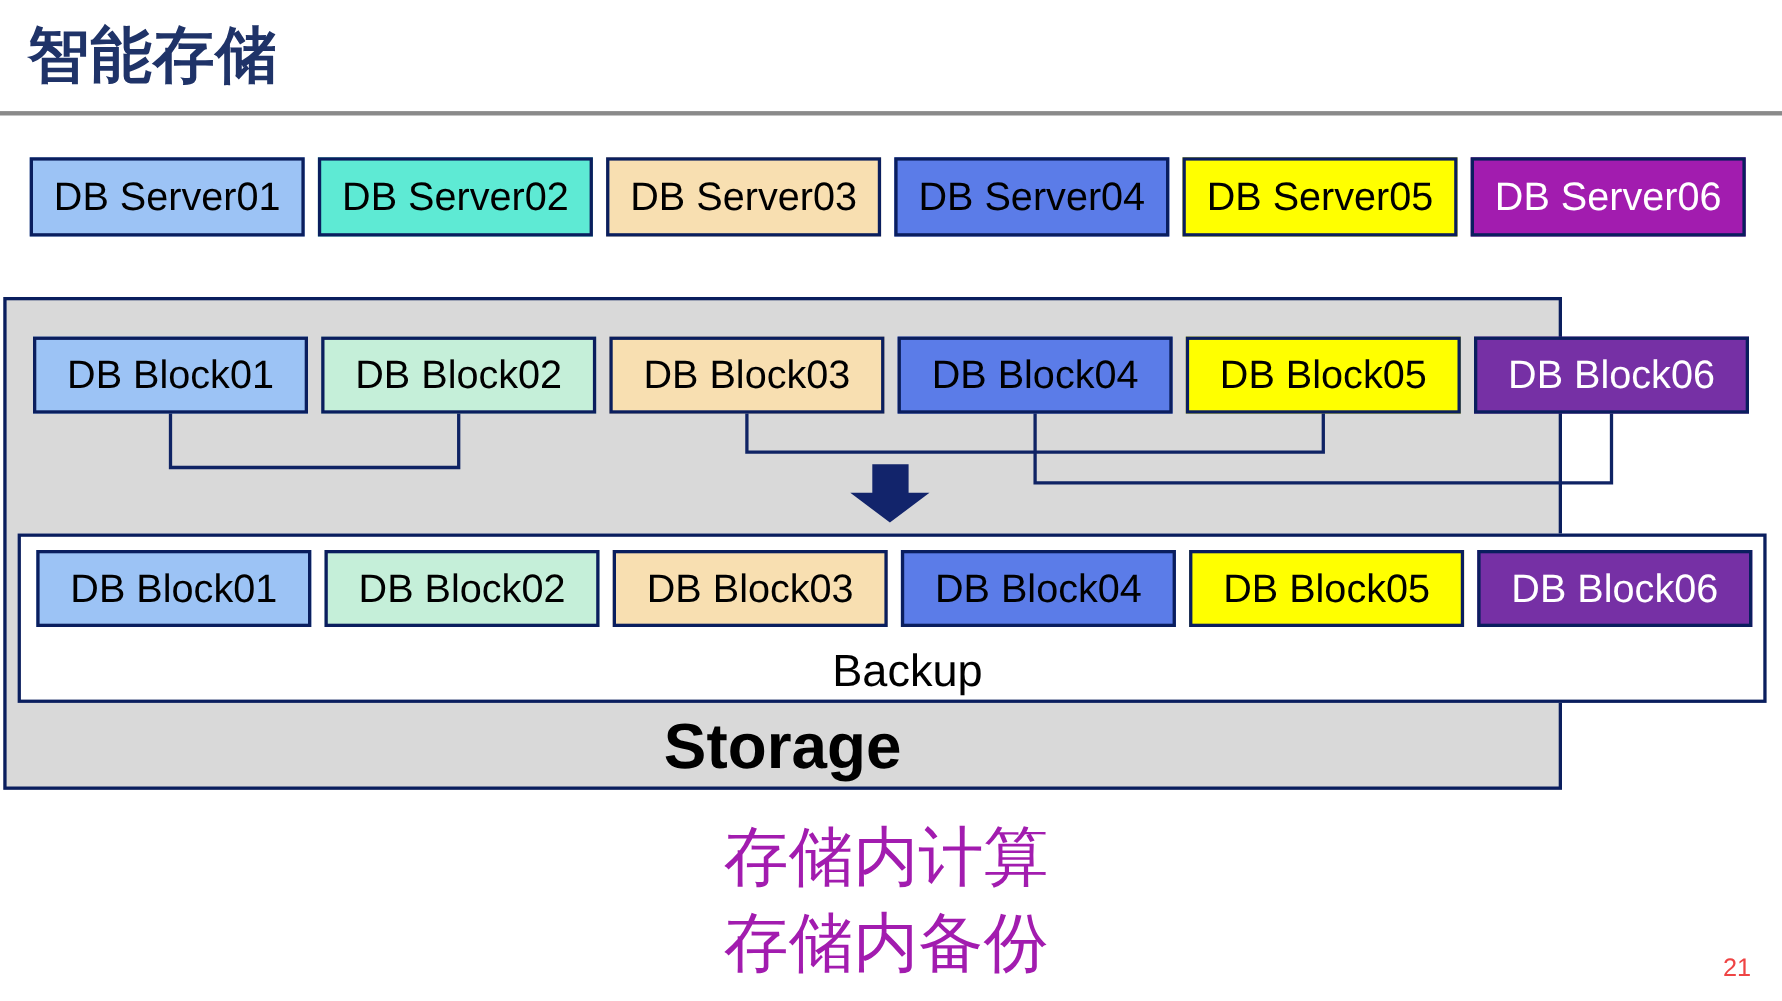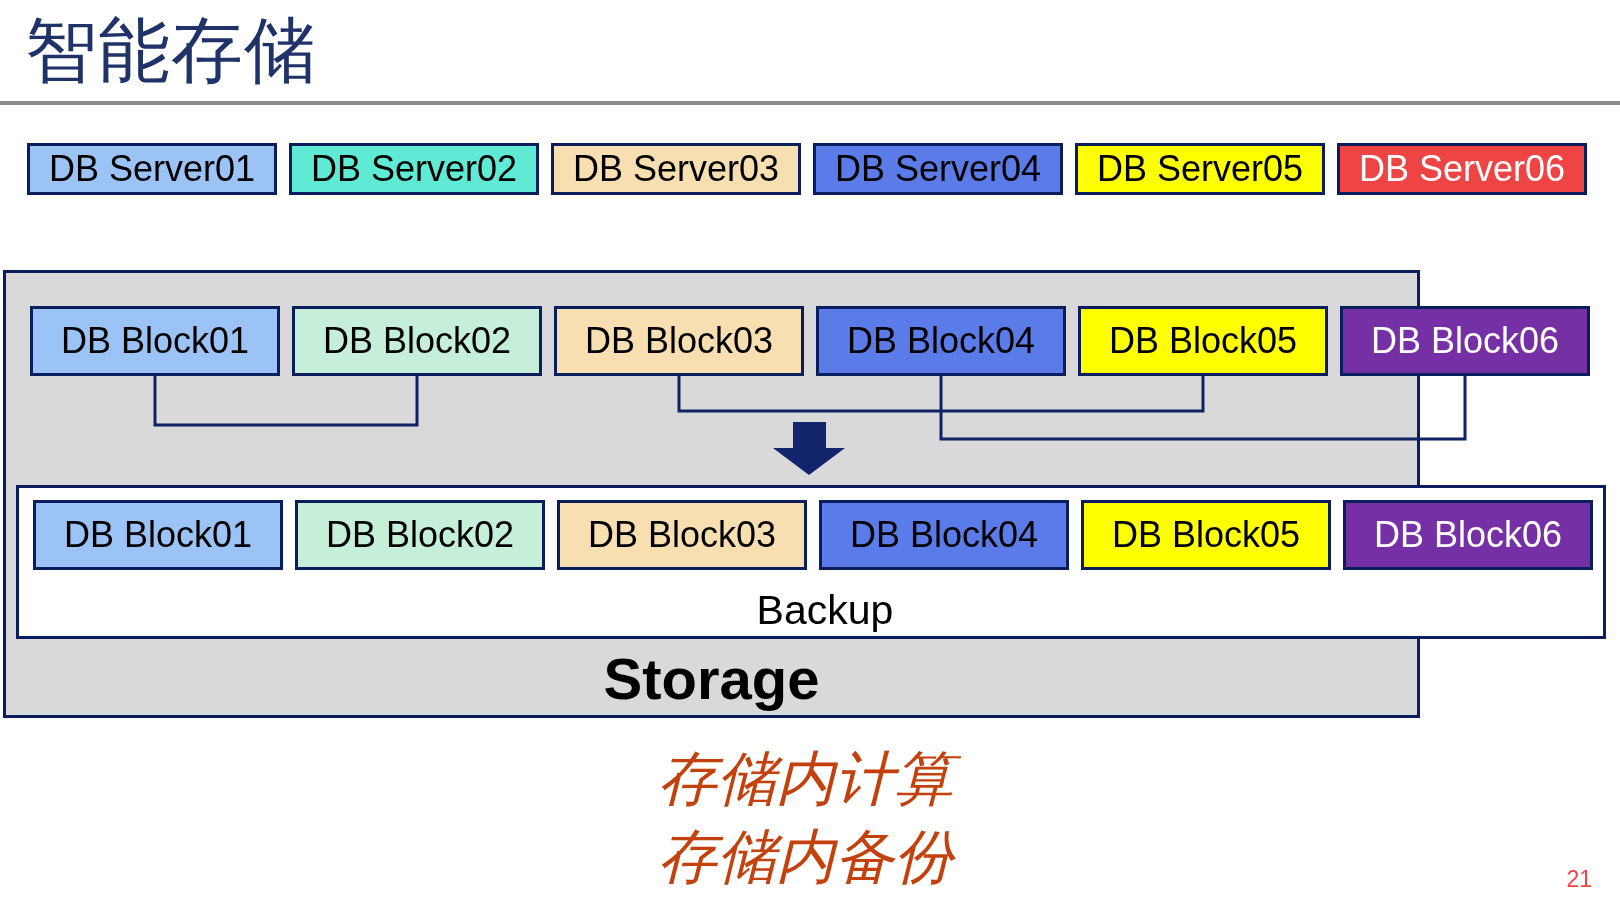--- a/index.html
+++ b/index.html
@@ -2,27 +2,27 @@
 <html><head>
 <meta charset="utf-8">
 <style>
   html,body{margin:0;padding:0;background:#ffffff;}
   .slide{
     position:relative;width:1620px;height:910px;background:#ffffff;overflow:hidden;
     font-family:"Liberation Sans","DejaVu Sans",sans-serif;color:#000;
   }
   .title{
     position:absolute;left:25px;top:0px;height:112px;line-height:100px;
-    font-size:72px;font-weight:normal;color:#1F3368;letter-spacing:1px;white-space:nowrap;
+    font-size:56px;font-weight:bold;color:#1F3368;letter-spacing:1px;white-space:nowrap;
   }
   .rule{position:absolute;left:0;top:101px;width:1620px;height:4px;background:#8A8A8A;}
   .row{position:absolute;display:flex;gap:12px;}
   .server-row{left:27px;top:143px;}
   .box{
-    box-sizing:border-box;width:250px;height:52px;border:3px solid #0A1E5E;
+    box-sizing:border-box;width:250px;height:72px;border:3px solid #0A1E5E;
     display:flex;align-items:center;justify-content:center;
     font-size:36px;white-space:nowrap;
   }
   .storage-box{
     position:absolute;left:3px;top:270px;width:1417px;height:448px;
     box-sizing:border-box;background:#D9D9D9;border:3px solid #0A1E5E;
   }
   .upper-row{left:24px;top:33px;}
   .upper-row .box,.lower-row .box{height:70px;}
   .connectors{position:absolute;left:0;top:0;width:1604px;height:442px;pointer-events:none;}
@@ -36,41 +36,41 @@
   .backup-label{
     position:absolute;left:14px;top:96px;width:100%;text-align:center;
     font-size:41px;line-height:52px;color:#000;
   }
   .storage-label{
     position:absolute;left:0;top:372px;width:100%;text-align:center;
     font-size:58px;font-weight:bold;color:#000;
   }
   .annotation{
     position:absolute;left:658px;top:740px;
-    font-size:59px;line-height:78px;color:#c2410c;white-space:nowrap;font-style:italic;
+    font-size:59px;line-height:78px;color:#a21caf;white-space:nowrap;
   }
   .page-number{
     position:absolute;right:28px;top:866px;font-size:23px;color:#ef4444;
   }
 </style>
 </head>
 <body>
 
 <div class="slide">
 
   <div class="title">智能存储</div>
   <div class="rule"></div>
 
   <div class="row server-row">
     <div class="box" style="background-color: rgb(156, 195, 245); color: rgb(0, 0, 0);">DB Server01</div>
     <div class="box" style="background-color: #5eead4; color: rgb(0, 0, 0);">DB Server02</div>
     <div class="box" style="background-color: rgb(248, 223, 177); color: rgb(0, 0, 0);">DB Server03</div>
     <div class="box" style="background-color: rgb(91, 124, 232); color: rgb(0, 0, 0);">DB Server04</div>
     <div class="box" style="background-color: rgb(255, 255, 0); color: rgb(0, 0, 0);">DB Server05</div>
-    <div class="box" style="background-color: #ef4444; color: rgb(255, 255, 255);">DB Server06</div>
+    <div class="box" style="background-color: #a21caf; color: rgb(255, 255, 255);">DB Server06</div>
   </div>
 
   <div class="storage-box">
 
     <div class="row upper-row">
       <div class="box" style="background-color: rgb(156, 195, 245); color: rgb(0, 0, 0);">DB Block01</div>
       <div class="box" style="background-color: rgb(197, 239, 217); color: rgb(0, 0, 0);">DB Block02</div>
       <div class="box" style="background-color: rgb(248, 223, 177); color: rgb(0, 0, 0);">DB Block03</div>
       <div class="box" style="background-color: rgb(91, 124, 232); color: rgb(0, 0, 0);">DB Block04</div>
       <div class="box" style="background-color: rgb(255, 255, 0); color: rgb(0, 0, 0);">DB Block05</div>

